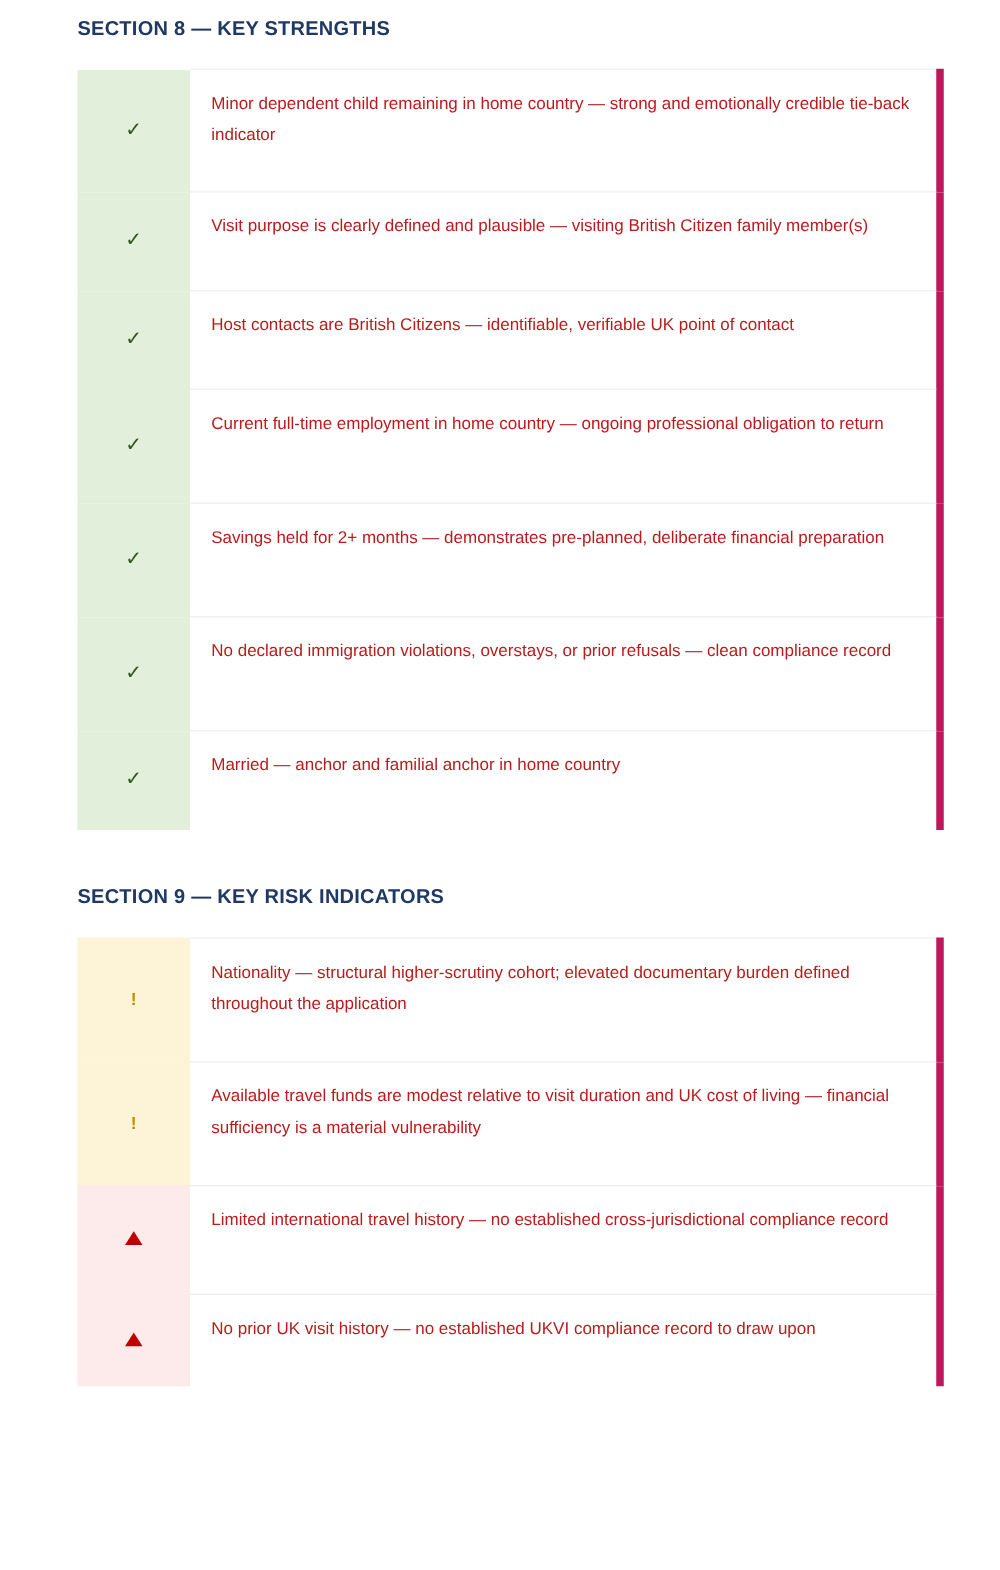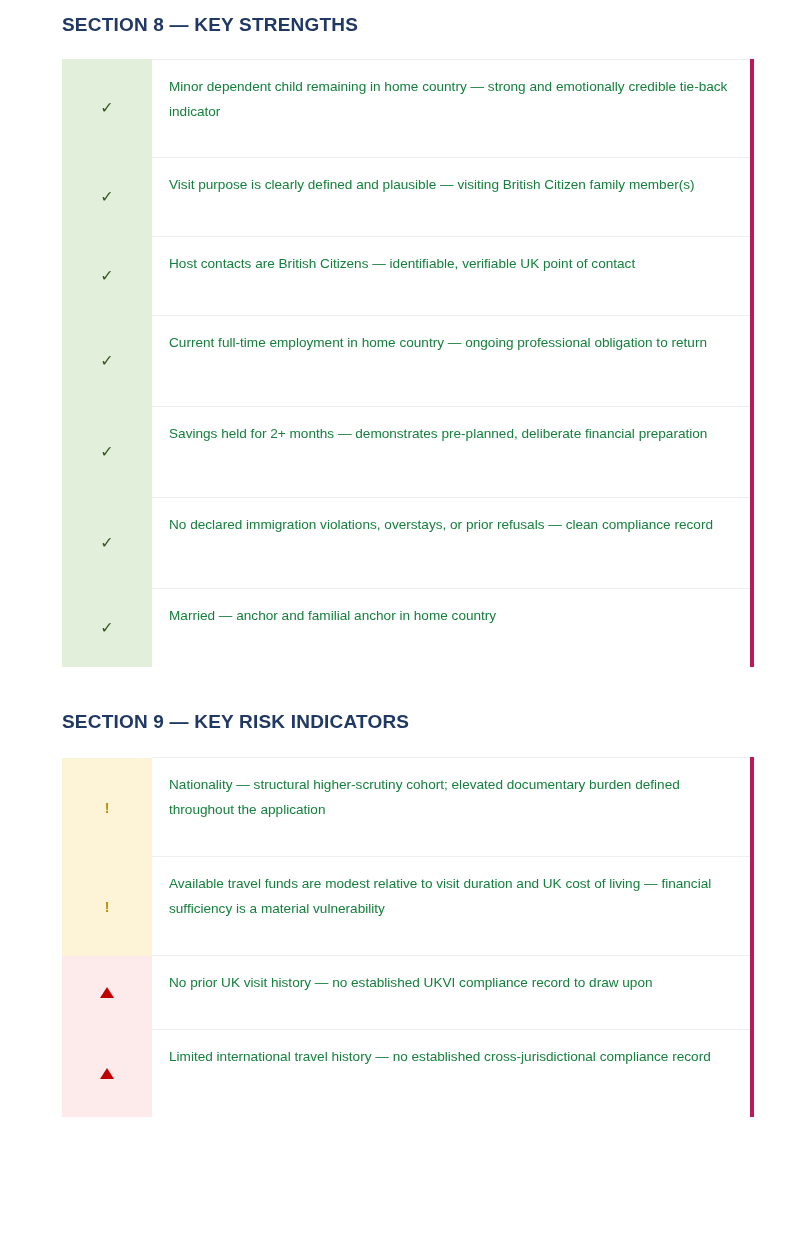--- a/index.html
+++ b/index.html
@@ -17,21 +17,21 @@
   }
   .page {
     width: 800px;
     box-sizing: border-box;
     padding: 0 48px 0 62px;
   }
   .section {
     margin: 0;
   }
   .section-heading {
-    font-size: 19px;
+    font-size: 16px;
     font-weight: bold;
     letter-spacing: 0.2px;
     color: #1f3864;
     margin: 0;
     padding: 0;
     line-height: 1.2;
   }
   #section-8 .section-heading {
     padding-top: 14px;
   }
@@ -59,25 +59,25 @@
 
   td.icon-cell {
     text-align: center;
     vertical-align: middle;
     border: none;
     font-size: 15px;
     line-height: 1;
   }
   td.text-cell {
     border-top: 1px solid #eceef0;
-    border-right: 4px solid #be185d;
+    border-right: 6px solid #be185d;
     padding: 14px 16px 14px 17px;
     font-size: 13.6px;
     line-height: 1.85;
-    color: #15803d;
+    color: #b91c1c;
     background: #ffffff;
   }
   tr:first-child td.text-cell {
     border-top: 1px solid #eceef0;
   }
 
   
   .row-strength td.icon-cell {
     background: #e2efda;
     color: #375623;
@@ -174,25 +174,25 @@
         </colgroup>
       <tbody>
           <tr class="row-warning" style="height: 99px;">
             <td class="icon-cell"><span class="glyph-bang">!</span></td>
             <td class="text-cell">Nationality — structural higher-scrutiny cohort; elevated documentary burden defined throughout the application</td>
           </tr>
           <tr class="row-warning" style="height: 99px;">
             <td class="icon-cell"><span class="glyph-bang">!</span></td>
             <td class="text-cell">Available travel funds are modest relative to visit duration and UK cost of living — financial sufficiency is a material vulnerability</td>
           </tr>
+          <tr class="row-risk" style="height: 87px;">
+            <td class="icon-cell"><span class="glyph-tri"></span></td>
+            <td class="text-cell">Limited international travel history — no established cross-jurisdictional compliance record</td>
+          </tr>
           <tr class="row-risk" style="height: 74px;">
             <td class="icon-cell"><span class="glyph-tri"></span></td>
             <td class="text-cell">No prior UK visit history — no established UKVI compliance record to draw upon</td>
-          </tr>
-          <tr class="row-risk" style="height: 87px;">
-            <td class="icon-cell"><span class="glyph-tri"></span></td>
-            <td class="text-cell">Limited international travel history — no established cross-jurisdictional compliance record</td>
           </tr>
         </tbody>
     </table>
   </div>
 
 </div>
 
 </body></html>

